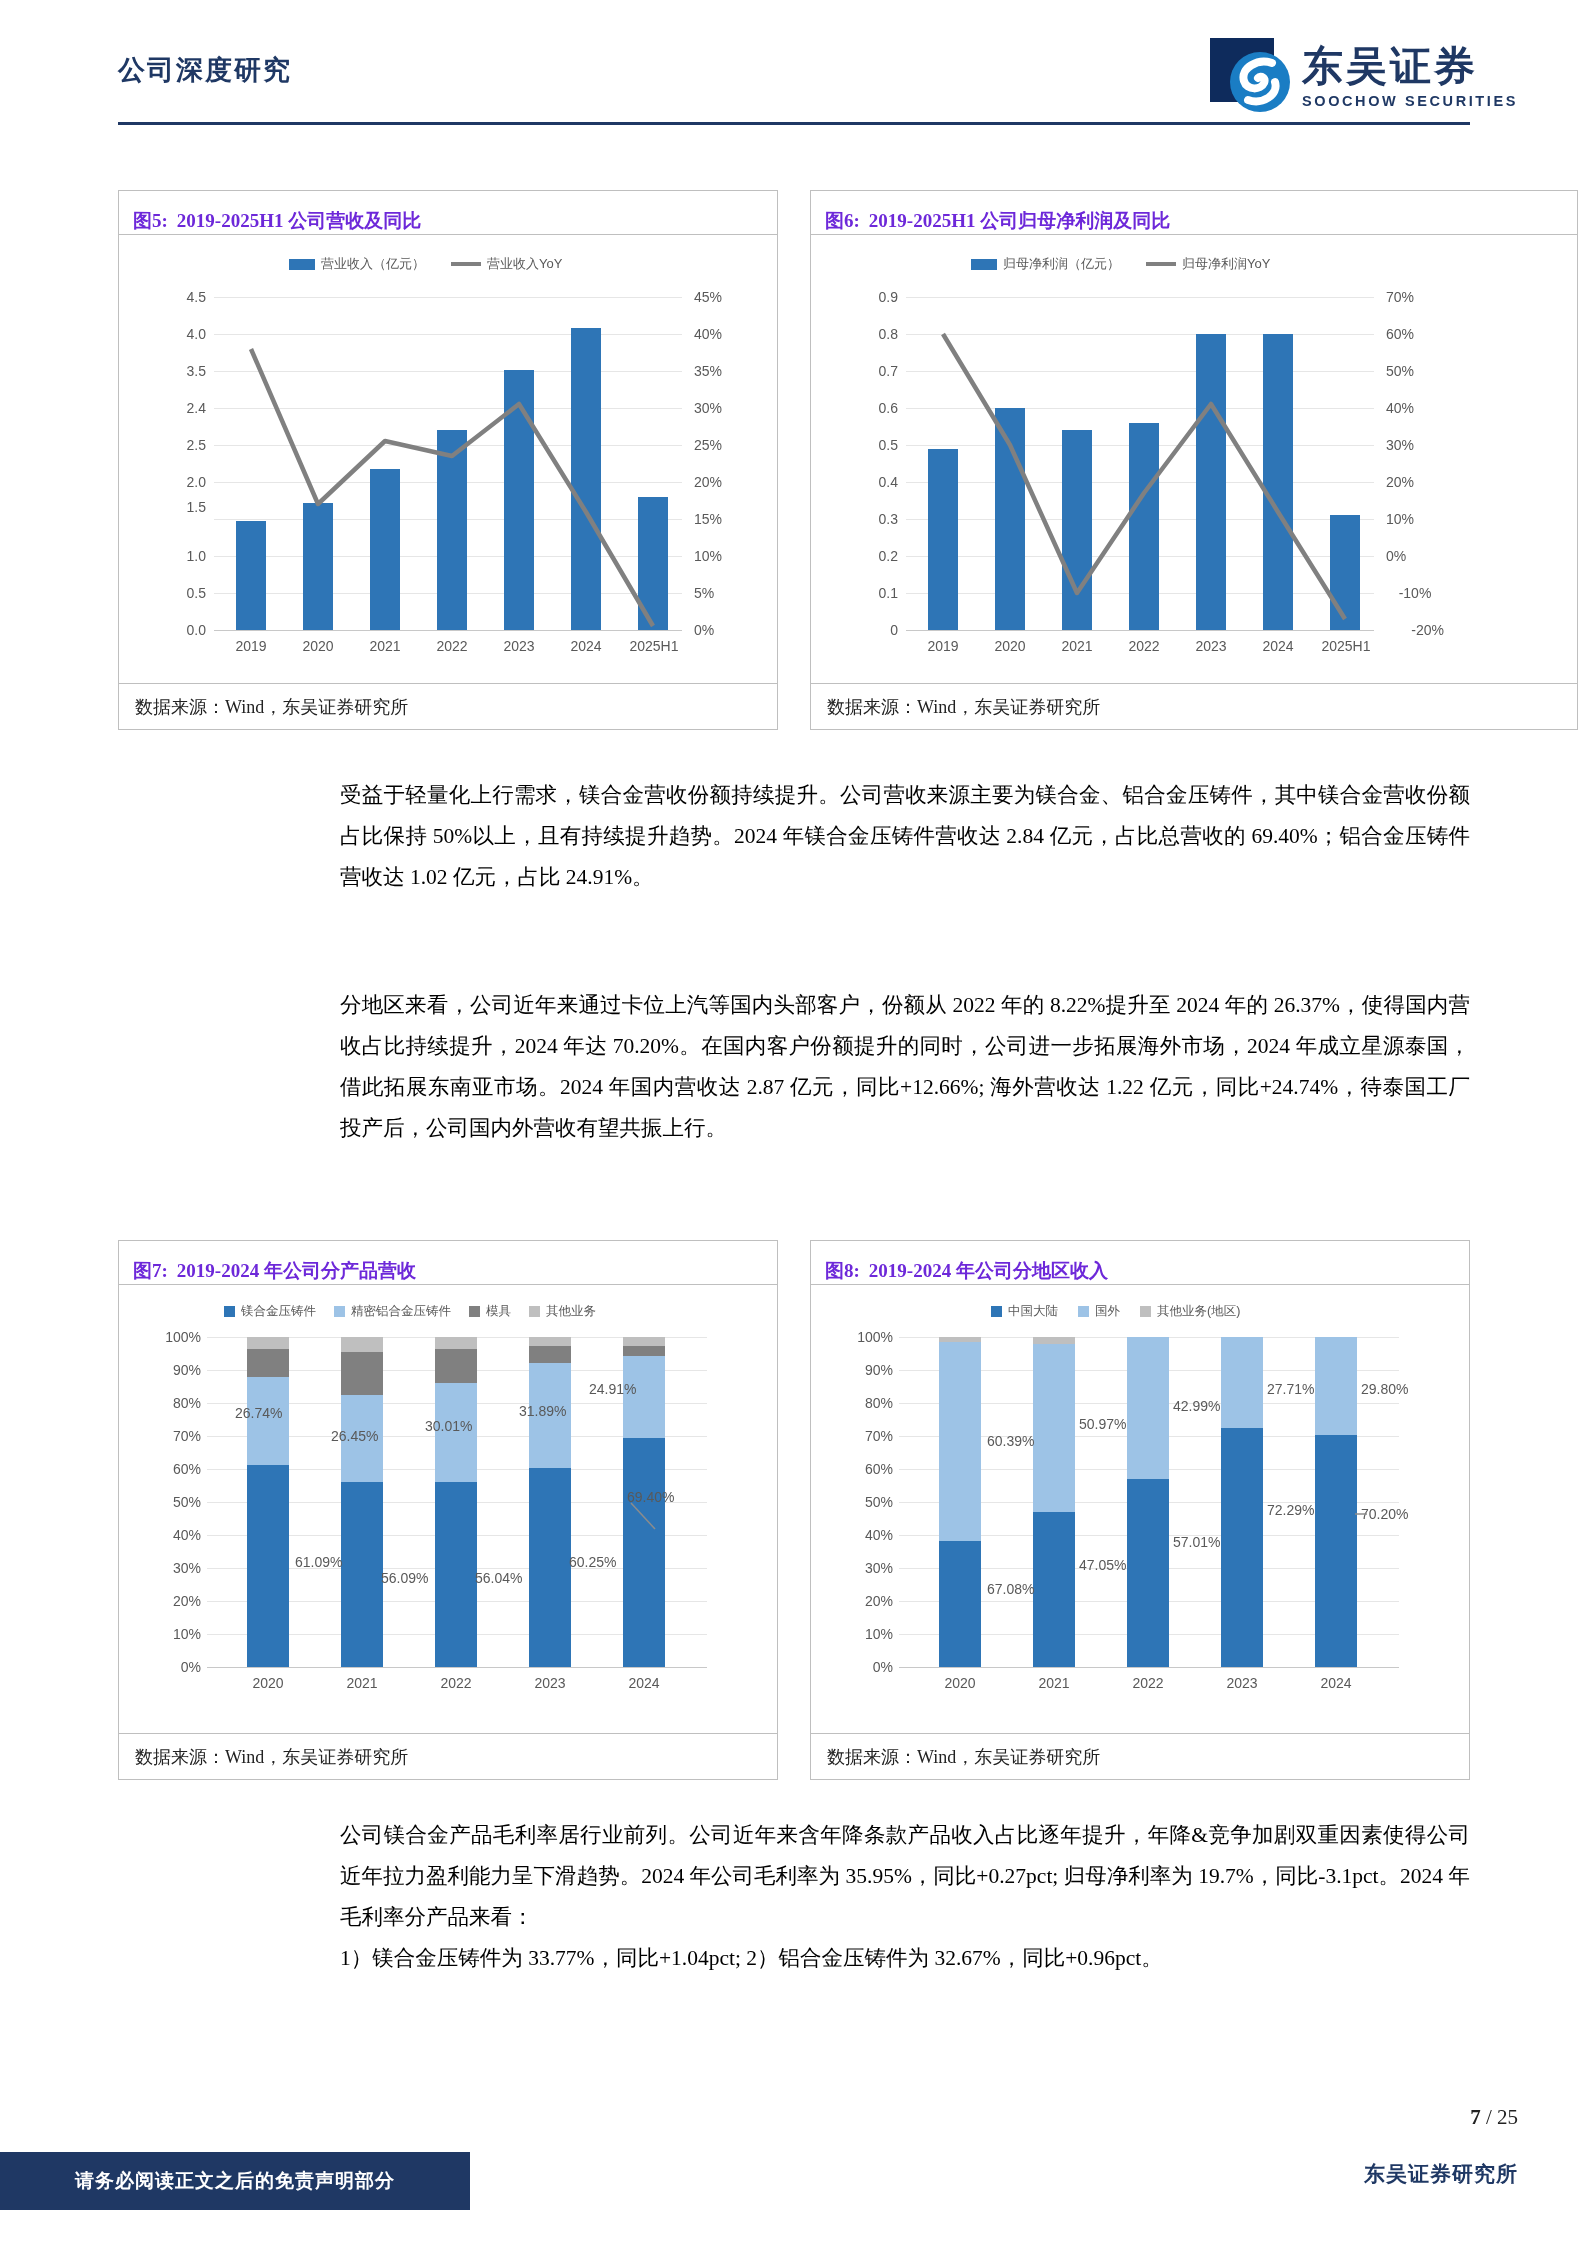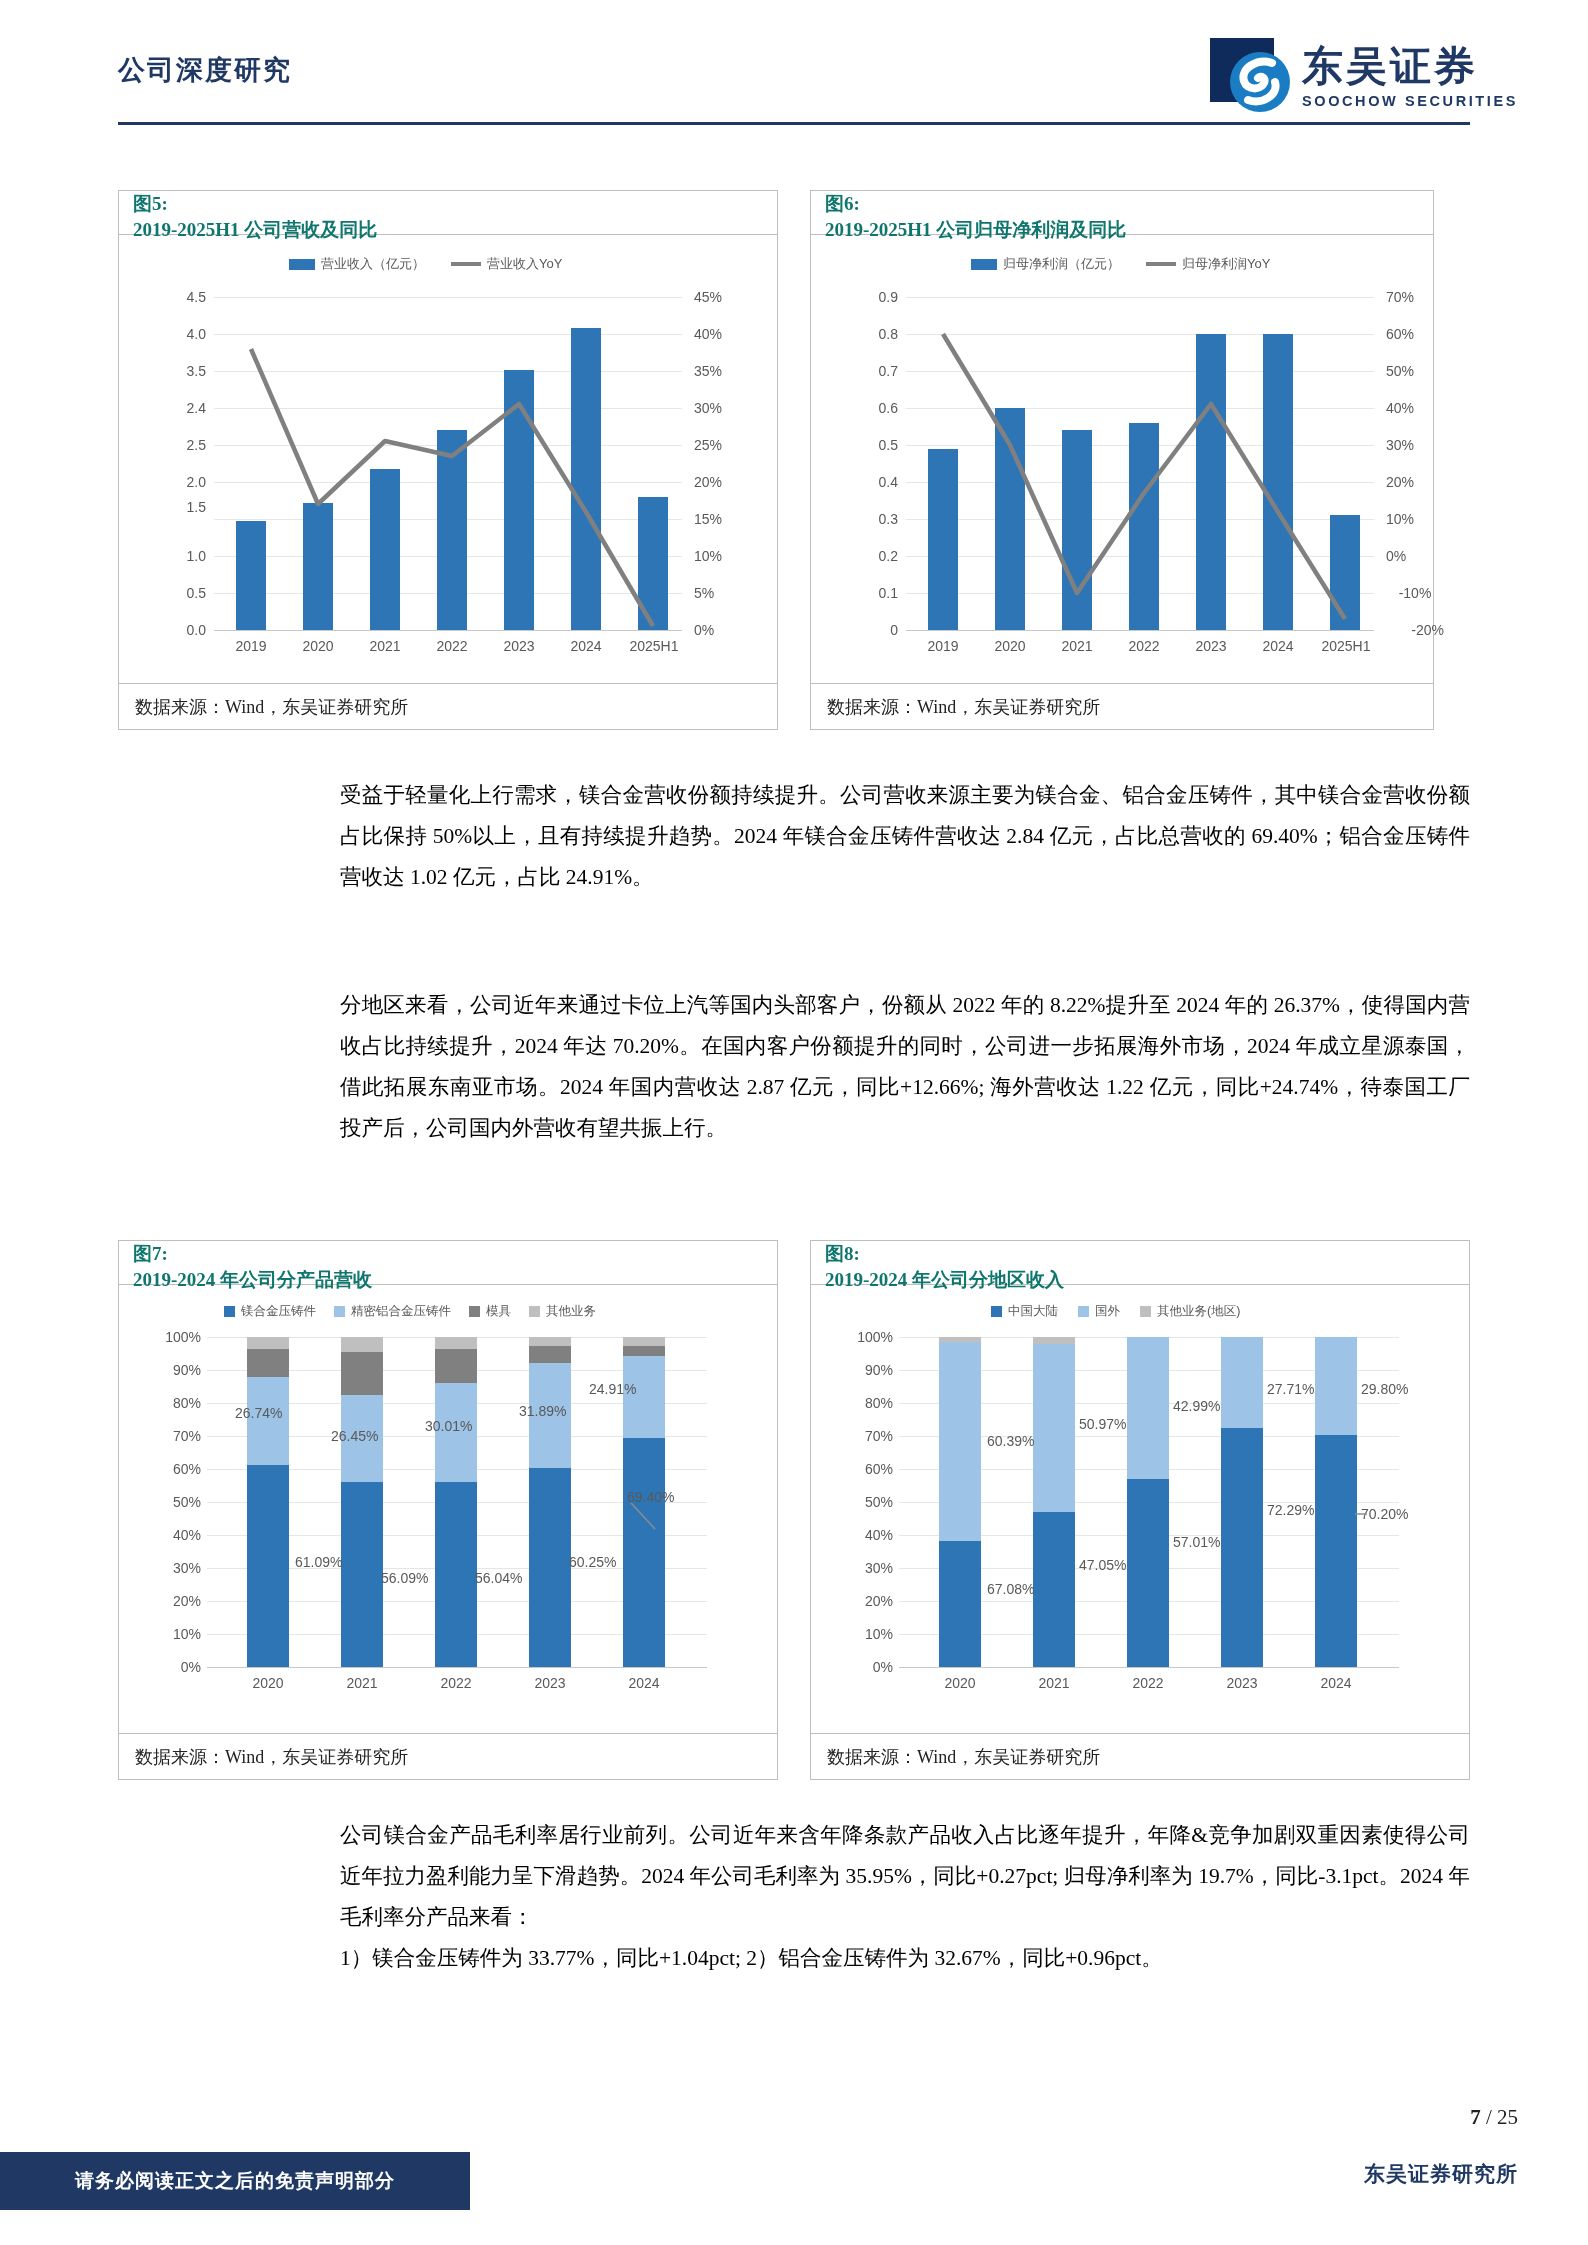--- a/index.html
+++ b/index.html
@@ -31,23 +31,23 @@
   .logo-txt-en {
     font-family:"Liberation Sans", sans-serif;
     font-size:14.5px; font-weight:bold; color:#1F3864; letter-spacing:2.6px; margin-top:4px;
   }
   .hdr-rule { position:absolute; left:118px; top:122px; width:1352px; height:3px; background:#1F3864; }
 
   
   .fig { position:absolute; border:1px solid #BFBFBF; background:#fff; }
   .fig-head {
     height:44px; border-bottom:1px solid #BFBFBF;
-    display:flex; align-items:flex-start; padding-left:14px;
+    display:flex; align-items:flex-end; padding-left:14px;
     font-family:"Liberation Serif", serif;
-    font-size:19px; font-weight:bold; color:#0f766e;flex-direction:column;
+    font-size:19px; font-weight:bold; color:#6d28d9;
   }
   .fig-head .num { margin-right:9px; }
   .fig-body { position:relative; }
   .fig-foot {
     height:46px; border-top:1px solid #BFBFBF;
     display:flex; align-items:center; padding-left:16px;
     font-family:"Liberation Serif", serif;
     font-size:18px; color:#222;
   }
 
@@ -198,21 +198,21 @@
       <div class="xtick" style="left:236px; top:403px; width:60px;">2021</div>
       <div class="xtick" style="left:303px; top:403px; width:60px;">2022</div>
       <div class="xtick" style="left:370px; top:403px; width:60px;">2023</div>
       <div class="xtick" style="left:437px; top:403px; width:60px;">2024</div>
       <div class="xtick" style="left:497px; top:403px; width:76px;">2025H1</div>
     </div>
   </div>
   <div class="fig-foot">数据来源：Wind，东吴证券研究所</div>
 </div>
 
-<div class="fig" style="left:810px; top:190px; width:624px; height:540px;">
+<div class="fig" style="left:810px; top:190px; width:768px; height:540px;">
   <div class="fig-head">
     <span class="num">图6:</span>
     <span>2019-2025H1 公司归母净利润及同比</span>
   </div>
   <div class="fig-body" style="height:448px;">
 
     <div class="legend" style="left:160px; top:20px;">
       <div class="lg-item">
         <span class="lg-box" style="background:#2E75B6;"></span>
         <span>归母净利润（亿元）</span>

